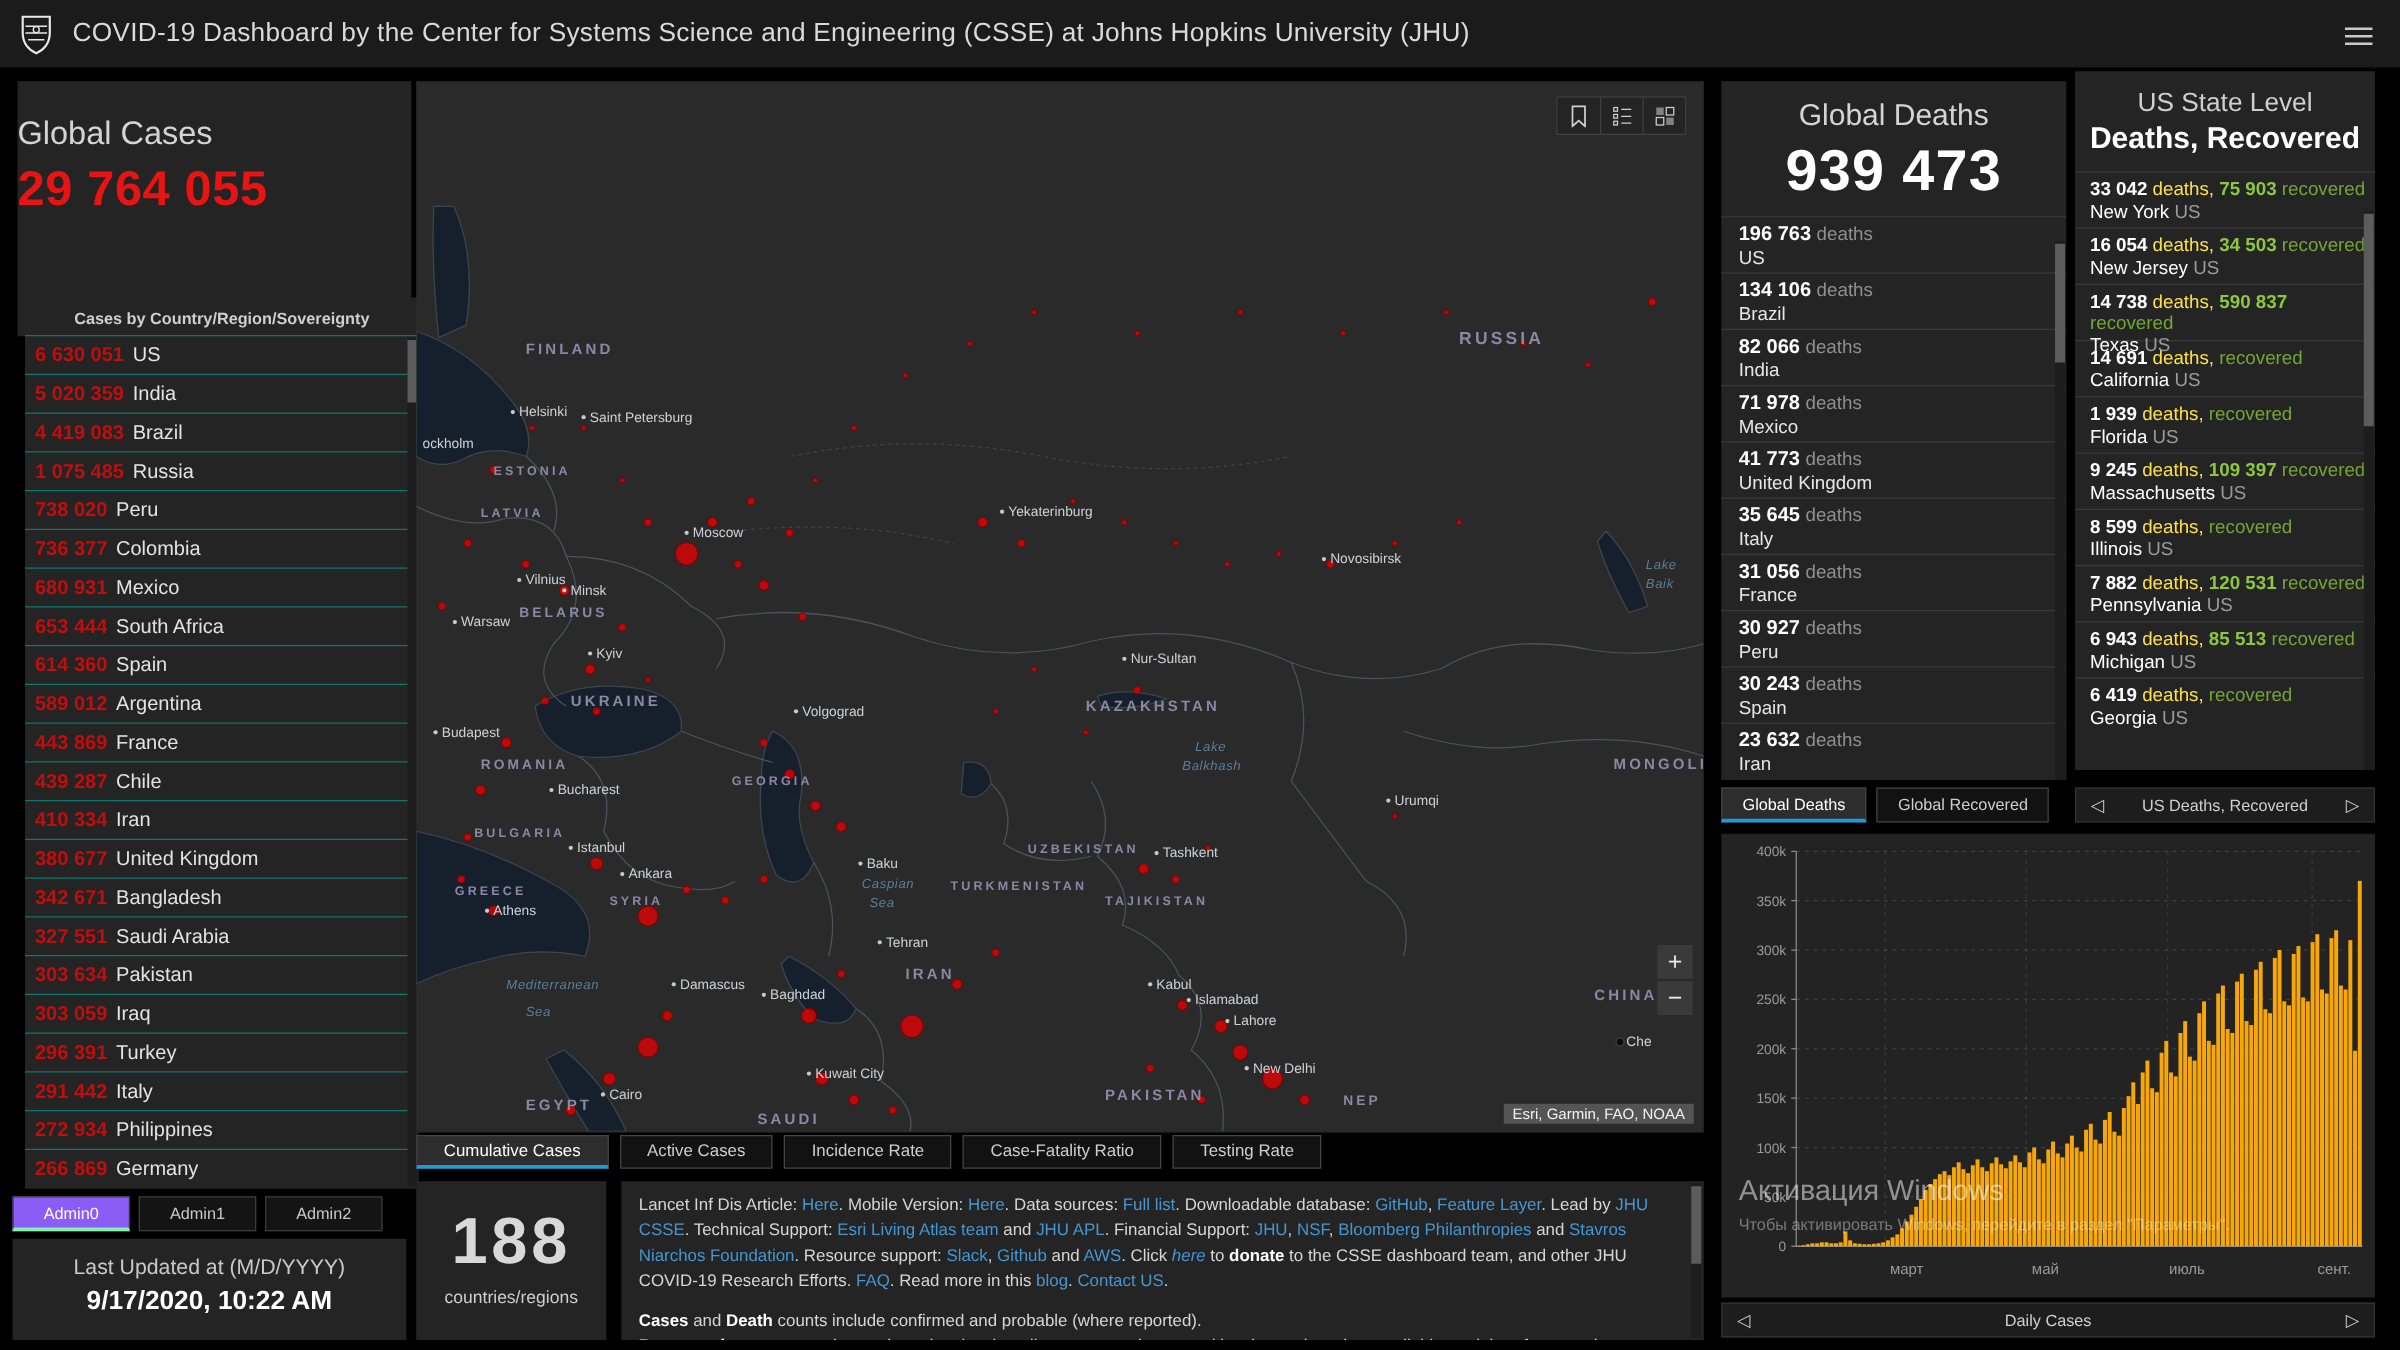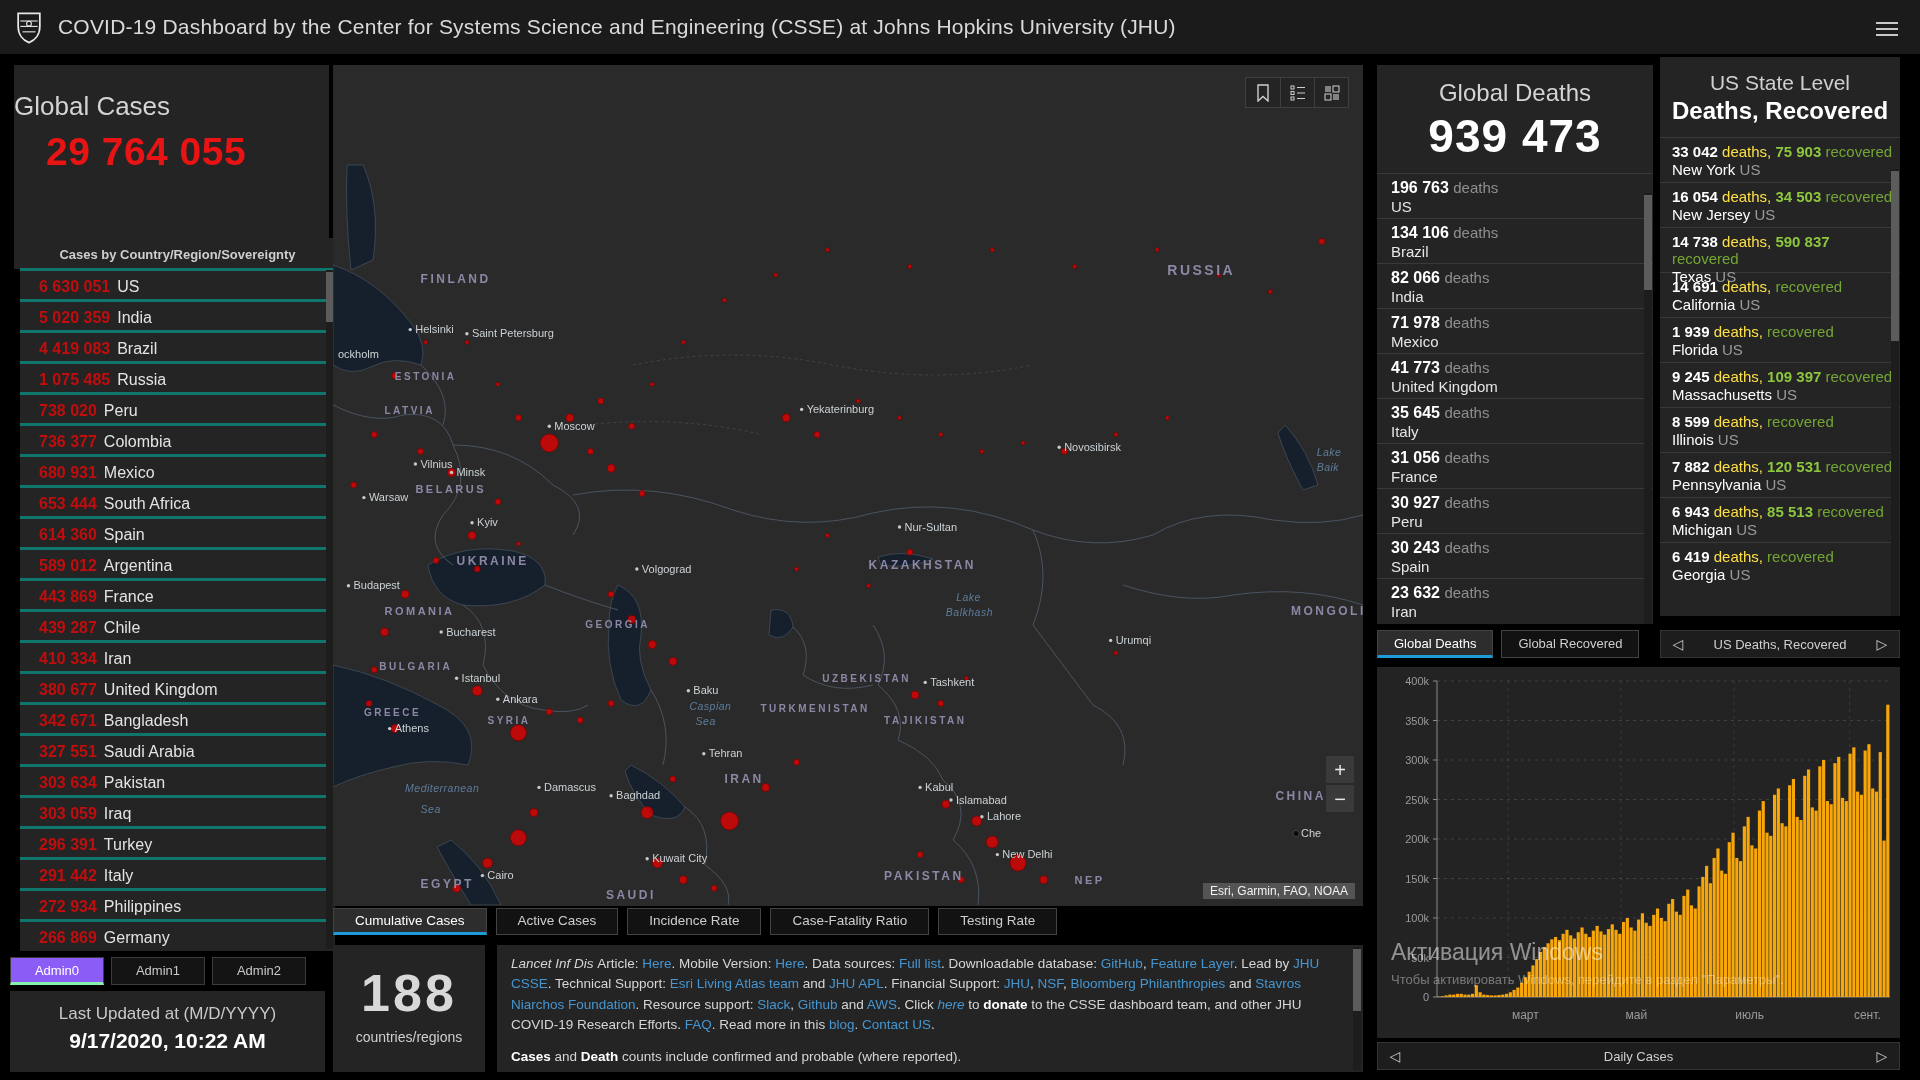--- a/index.html
+++ b/index.html
@@ -11,24 +11,24 @@
   #header { position:absolute; left:0; top:0; width:1920px; height:54px; background:#1b1b1b;
     display:flex; align-items:center; }
   #logo { margin-left:16px; }
   #title { margin-left:16px; font-size:21px; color:#dadada; letter-spacing:.2px; }
   #menu { position:absolute; right:22px; top:18px; width:22px; cursor:pointer; }
   #menu div { height:2px; background:#c9c9c9; margin:4px 0; }
 
   
   #gc-card { left:14px; top:65px; width:315px; height:204px; text-align:left; }
   #gc-title { font-size:26px; color:#d4d4d4; margin-top:26px; }
-  #gc-value { font-size:39px; font-weight:bold; color:#e81414; margin-top:8px; letter-spacing:.5px;padding-left:32px; }
+  #gc-value { font-size:39px; font-weight:bold; color:#e81414; margin-top:8px; letter-spacing:.5px; }
   #cases-card { left:10px; top:238px; width:315px; height:713px; overflow:hidden;margin-left:10px; }
   #cases-head { height:30px; line-height:34px; text-align:center; font-size:13px; font-weight:bold; color:#cfcfcf; }
-  .crow { height:31px; line-height:31px; padding-left:19px; border-top:3px solid #0f766e;
+  .crow { height:31px; line-height:31px; padding-left:8px; border-top:1px solid #0f766e;
     white-space:nowrap; overflow:hidden; font-size:16px; }
   .cnum { font-weight:bold; color:#c00d0d; margin-right:7px; }
   .cname { color:#e3e3e3; }
   .sbar { position:absolute; right:1px; width:8px; background:#1d1d1d; }
   .sthumb { position:absolute; right:1px; width:8px; background:#5c5c5c; }
   #admin-tabs { position:absolute; left:10px; top:957px; display:flex; gap:7px; }
   .atab { min-width:94px; height:28px; line-height:25px; text-align:center; padding:0 14px;
     background:#141414; border:1px solid #3c3c3c; color:#c9c9c9; font-size:13px; cursor:pointer; }
   .atab.on { background:#8b5cf6; color:#fff; border-bottom:3px solid #86efac; }
   #lu-card { left:10px; top:991px; width:315px; height:81px; text-align:center; }
@@ -51,21 +51,21 @@
     color:#cecece; font-size:13.5px; cursor:pointer; }
   .mtab.on { background:#2d2d2d; color:#fff; border-bottom:3px solid #1d9bd8; }
 
   
   #cr-card { left:333px; top:945px; width:152px; height:127px; text-align:center; }
   #cr-value { font-size:52px; font-weight:bold; color:#d8d8d8; letter-spacing:3px; margin-top:18px; }
   #cr-label { font-size:14px; color:#cfcfcf; margin-top:6px; }
   #info-card { left:497px; top:945px; width:866px; height:127px; overflow:hidden;
     padding:9px 26px 9px 14px; font-size:13.5px; line-height:1.5; color:#d6d6d6; }
   #info-card p { margin-bottom:12px; }
-  .it { font-style:italic; } .bd { font-weight:bold; color:#fff; }
+  .it { } .bd { font-weight:bold; color:#fff; }
   .lk { color:#4596d1; cursor:pointer; } .lkit { color:#4596d1; font-style:italic; cursor:pointer; }
 
   
   #gd-card { left:1377px; top:65px; width:276px; height:559px; overflow:hidden; }
   #gd-title { text-align:center; font-size:24px; color:#d4d4d4; margin-top:14px; }
   #gd-value { text-align:center; font-size:46px; font-weight:bold; color:#fff; margin-top:2px; letter-spacing:1px; }
   #gd-rows { margin-top:10px; }
   .drow { padding:5px 0 4px 14px; border-top:1px solid #393939; height:45px; }
   .dnum { font-size:16px; font-weight:bold; color:#fff; }
   .dunit { font-size:15px; color:#8f8f8f; }

